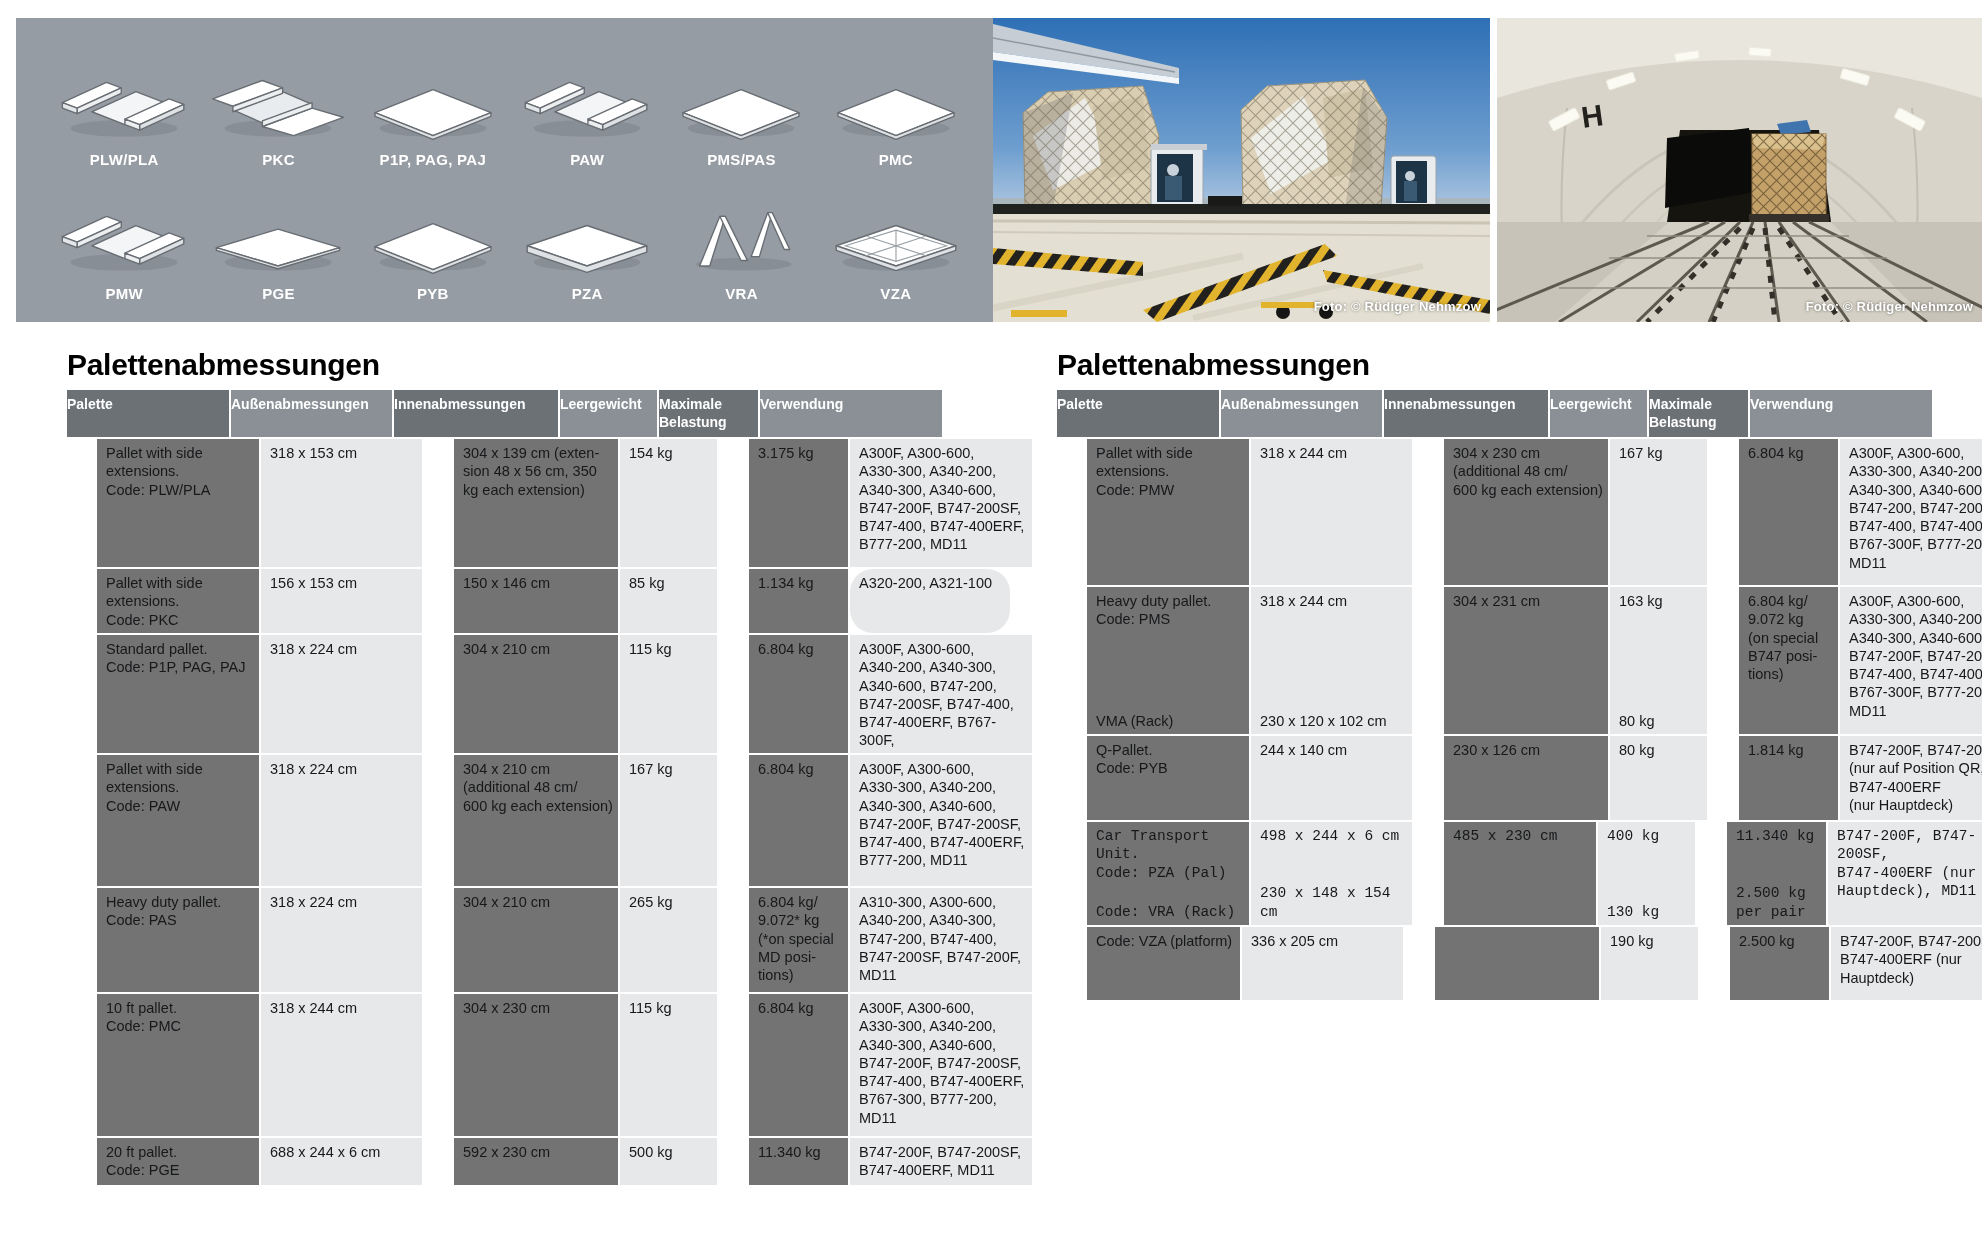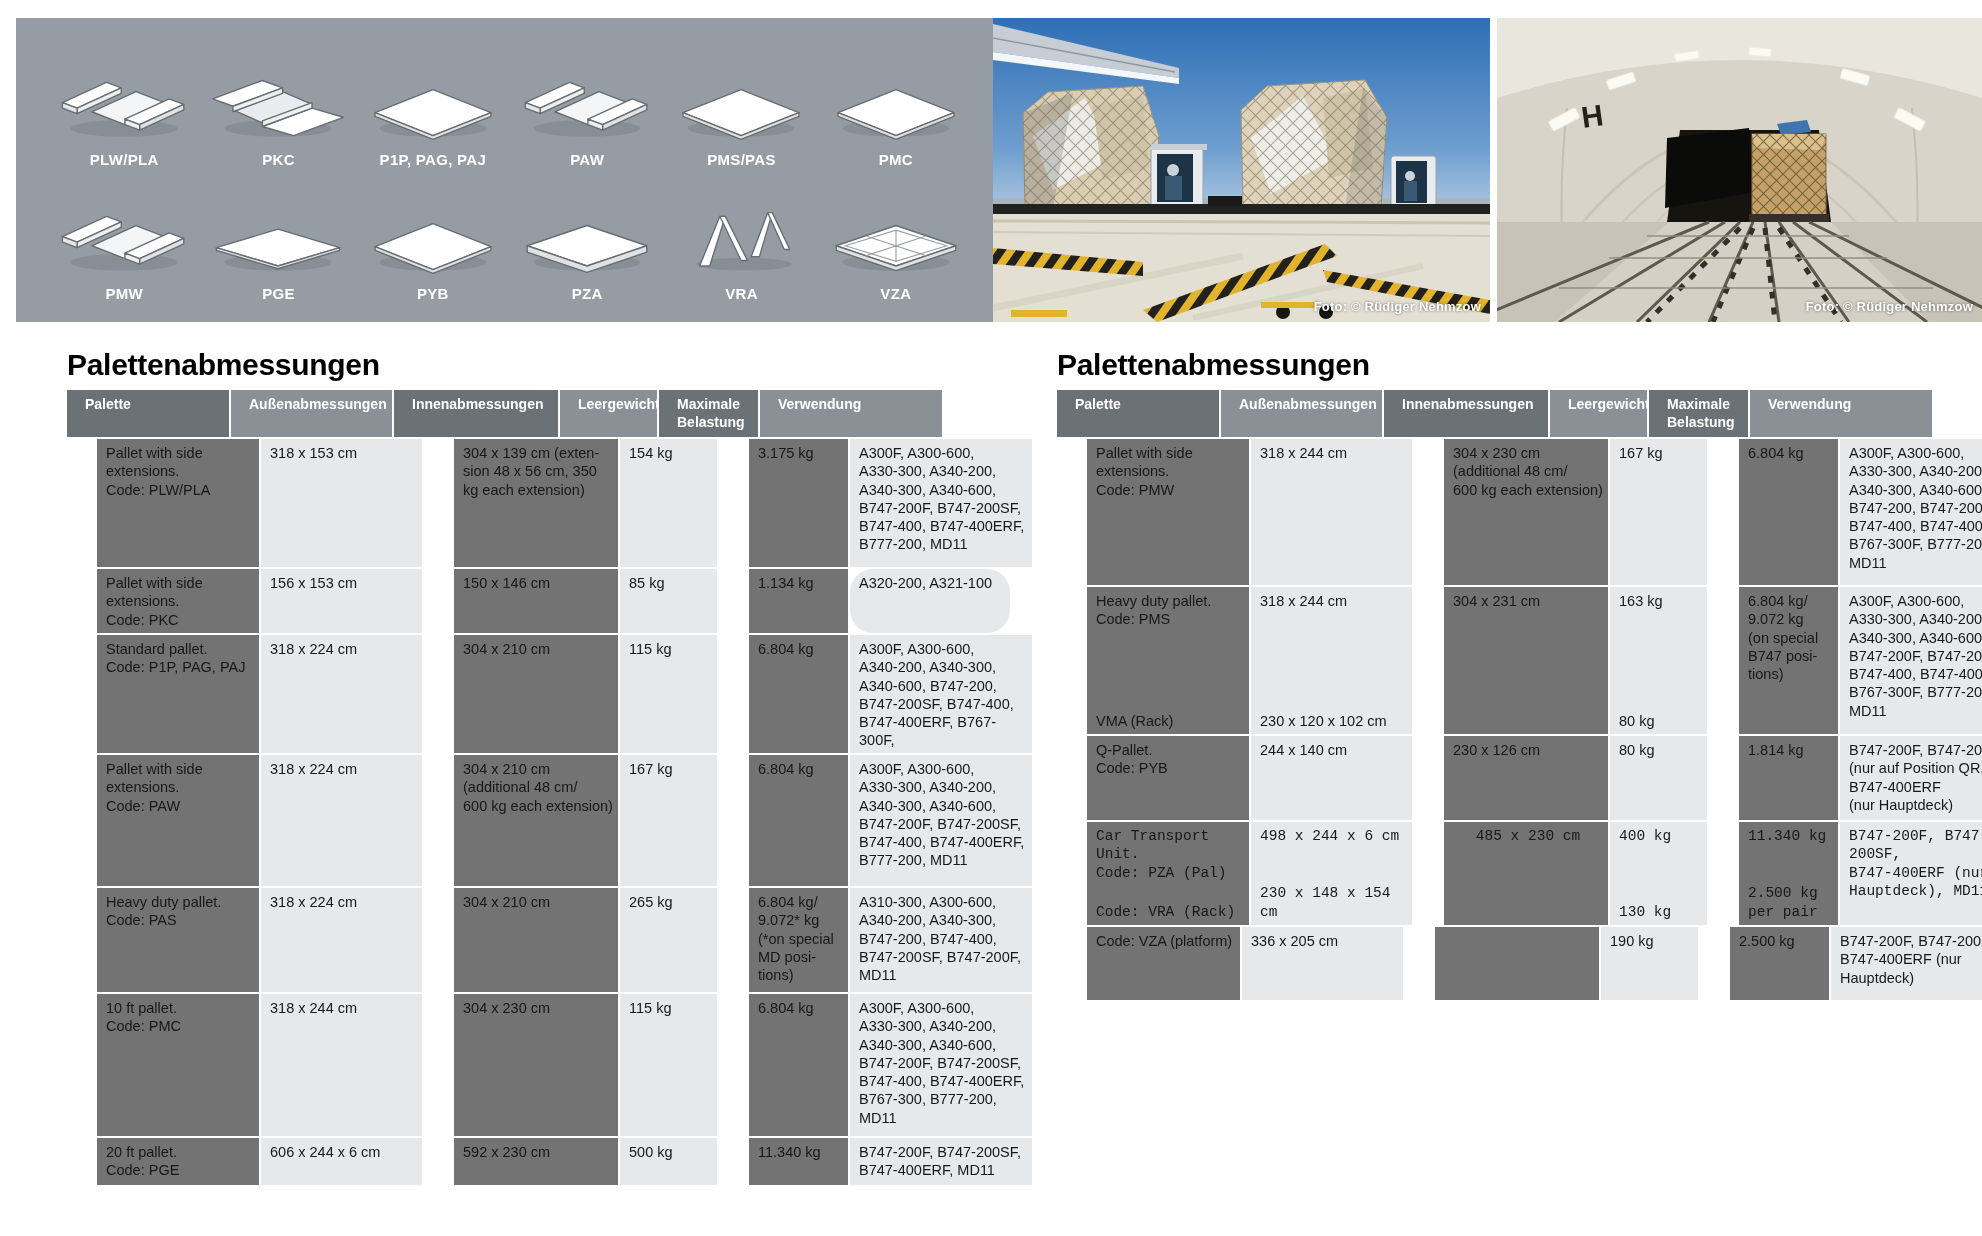--- a/index.html
+++ b/index.html
@@ -23,21 +23,21 @@
 
   
   .section{position:absolute;top:350px;}
   .sec-title{font-size:30px;line-height:1;font-weight:bold;color:#000;
              letter-spacing:-.3px;margin:0 0 10px 0;}
   .tbl{display:block;}
   .tr{display:flex;box-sizing:border-box;border-top:2px solid #fff;}
   .tr.first{border-top:none;}
   .th,.td{box-sizing:border-box;border-right:2px solid #fff;overflow:hidden;}
   .th:last-child,.td:last-child{border-right:none;}
-  .th{color:#fff;font-weight:bold;font-size:14px;line-height:1.25;padding:6px 5px 4px 18px;}
+  .th{color:#fff;font-weight:bold;font-size:14px;line-height:1.25;padding:6px 5px 4px 0;}
   .h-dark{background:#6C7176;}
   .h-light{background:#8A9095;}
   .td{font-size:14.5px;line-height:1.26;color:#17181A;padding:5px 5px 4px 9px;
       display:flex;flex-direction:column;justify-content:space-between;}
   .td .t,.td .s{white-space:pre-line;display:block;}
   .c-dark{background:#737373;margin-left:30px;}
   .c-light{background:#E6E8E9;}
 </style>
 </head>
 <body>
@@ -500,21 +500,21 @@
 B767-300, B777-200,
 MD11</span>
           </div>
         </div>
         <div class="tr" style="height: 49px;">
           <div class="td c-dark" style="width: 164px;">
             <span class="t">20 ft pallet.
 Code: PGE</span>
           </div>
           <div class="td c-light" style="width: 163px;">
-            <span class="t">606 x 244 x 6 cm</span>
+            <span class="t">688 x 244 x 6 cm</span>
           </div>
           <div class="td c-dark" style="width: 166px;">
             <span class="t">592 x 230 cm</span>
           </div>
           <div class="td c-light" style="width: 99px;">
             <span class="t">500 kg</span>
           </div>
           <div class="td c-dark" style="width: 101px;">
             <span class="t">11.340 kg</span>
           </div>
@@ -628,21 +628,21 @@
         <div class="tr" style="height: 105px; font-family: Liberation Mono, monospace;">
           <div class="td c-dark" style="width: 164px;">
             <span class="t">Car Transport Unit.
 Code: PZA (Pal)</span>
             <span class="s">Code: VRA (Rack)</span>
           </div>
           <div class="td c-light" style="width: 163px;">
             <span class="t">498 x 244 x 6 cm</span>
             <span class="s">230 x 148 x 154 cm</span>
           </div>
-          <div class="td c-dark" style="width: 166px; text-align: center;">
+          <div class="td c-dark" style="width: 154px;">
             <span class="t">485 x 230 cm</span>
           </div>
           <div class="td c-light" style="width: 99px;">
             <span class="t">400 kg</span>
             <span class="s">130 kg</span>
           </div>
           <div class="td c-dark" style="width: 101px;">
             <span class="t">11.340 kg</span>
             <span class="s">2.500 kg
 per pair</span>

